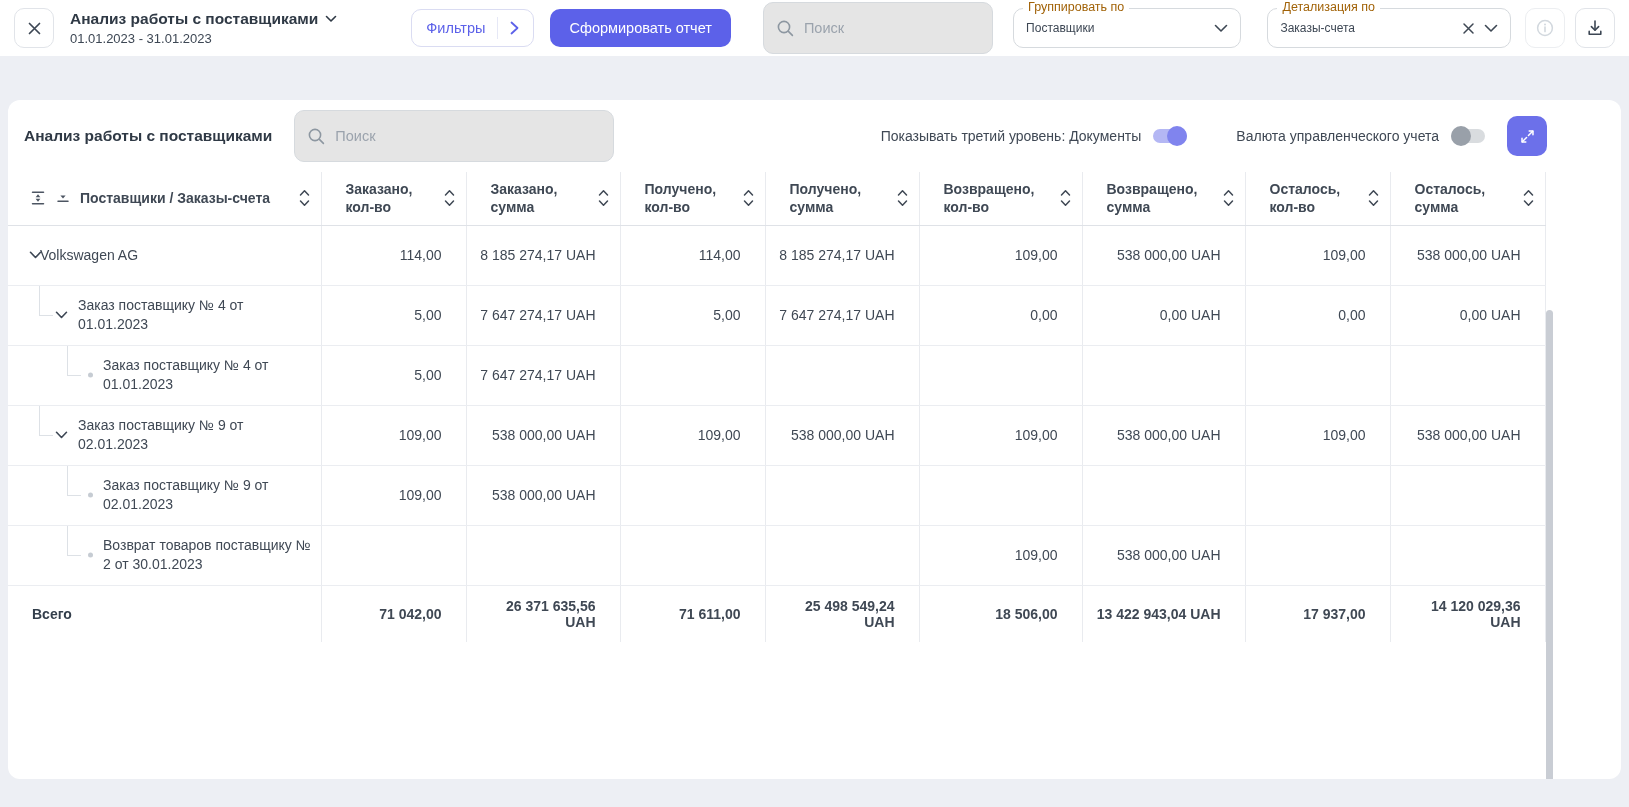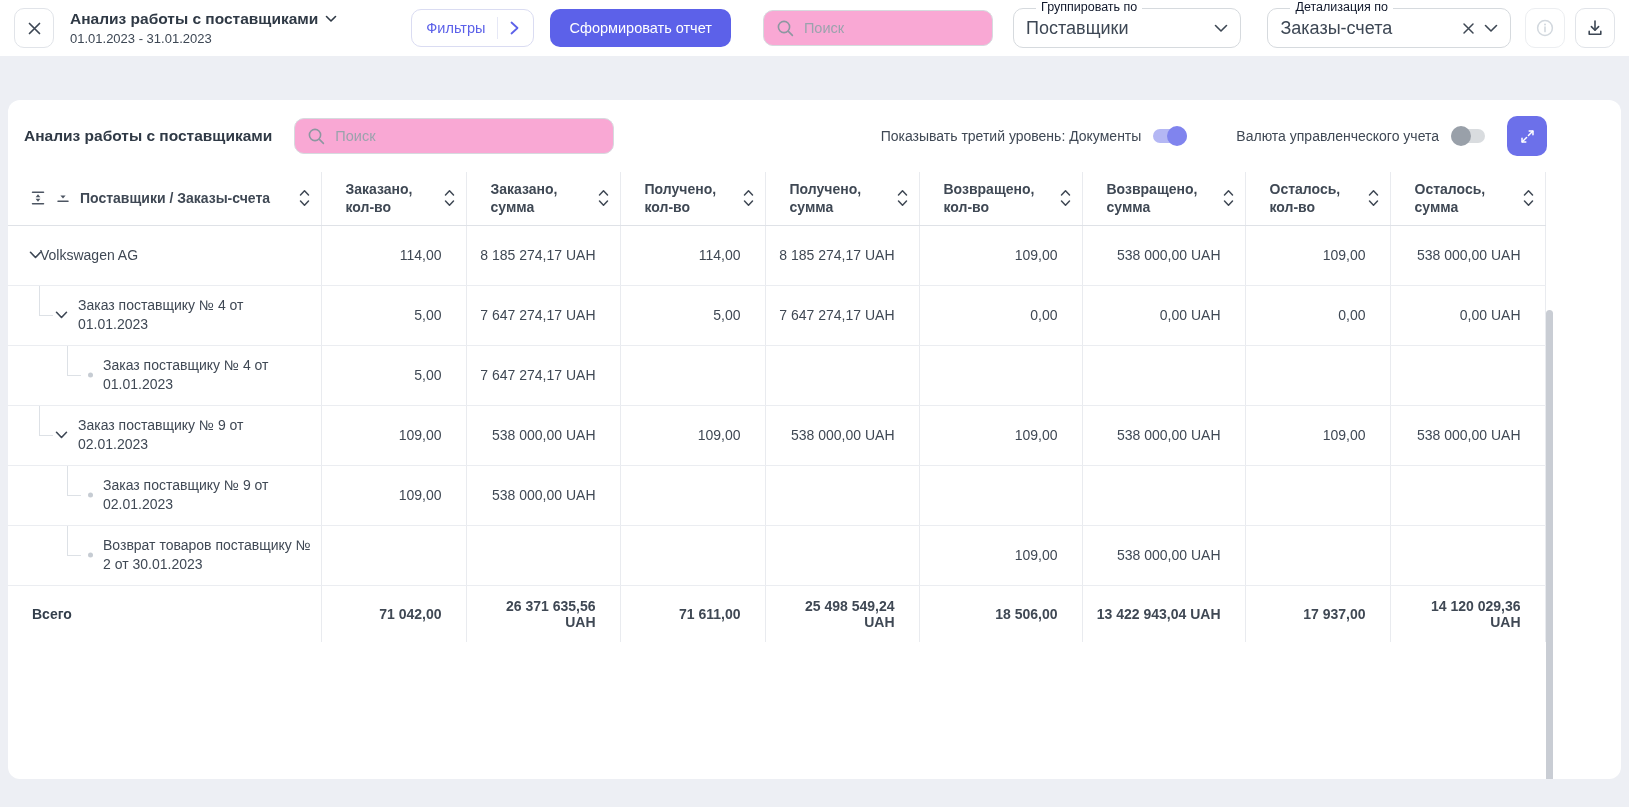--- a/index.html
+++ b/index.html
@@ -31,39 +31,39 @@
     display: inline-flex; align-items: center; padding: 16px 14px; gap: 12px; cursor: pointer;
     font-family: inherit;
   }
   .btn-outline .vdiv { width: 1px; height: 22px; background: #e6e8f6; }
   .btn-primary {
     margin-left: 16px; height: 38px; border: none; background: #5c61e9; color: #fff;
     border-radius: 10px; font-size: 14.5px; padding: 0 19px; cursor: pointer;
     font-family: inherit;
   }
   .search-box {
-    height: 36px; border: 1px solid #d6dade; border-radius: 10px; background: #f9a8d4;
+    height: 52px; border: 1px solid #d6dade; border-radius: 10px; background: #e5e5e5;
     display: inline-flex; align-items: center; padding: 0 12px; gap: 9px;
   }
   .search-box input {
     border: none; outline: none; font-size: 14.5px; color: #3d4754; width: 100%;
     font-family: inherit; background: transparent;
   }
   .search-box input::placeholder { color: #9ba3ad; }
   .topbar .search-box { width: 240px; margin-left: 32px; }
   .select {
     position: relative; height: 40px; border: 1px solid #d6dade; border-radius: 10px;
     background: #fff; display: inline-flex; align-items: center;
     padding: 0 12px; cursor: pointer;
   }
   .select .flabel {
-    position: absolute; top: -9px; left: 22px; background: #fff; padding: 0 5px;
-    font-size: 12.5px; color: #0f172a;
-  }
-  .select .value { font-size: 18px; color: #3d4754; flex: 1; }
+    position: absolute; top: -9px; left: 9px; background: #fff; padding: 0 5px;
+    font-size: 12.5px; color: #a16207;
+  }
+  .select .value { font-size: 12px; color: #3d4754; flex: 1; }
   .select-group { width: 238px; margin-left: 20px; }
   .select-detail { width: 254px; margin-left: 26px; }
   .select .clear { display: inline-flex; margin-right: 9px; cursor: pointer; }
   .topbar .icon-btn.info { margin-left: 14px; border-color: #eceef1; }
   .topbar .icon-btn.download { margin-left: 10px; }
   
   .card {
     position: relative;
     margin: 44px 8px 0 8px; background: #fff; border-radius: 12px;
     height: 679px; overflow: hidden;

